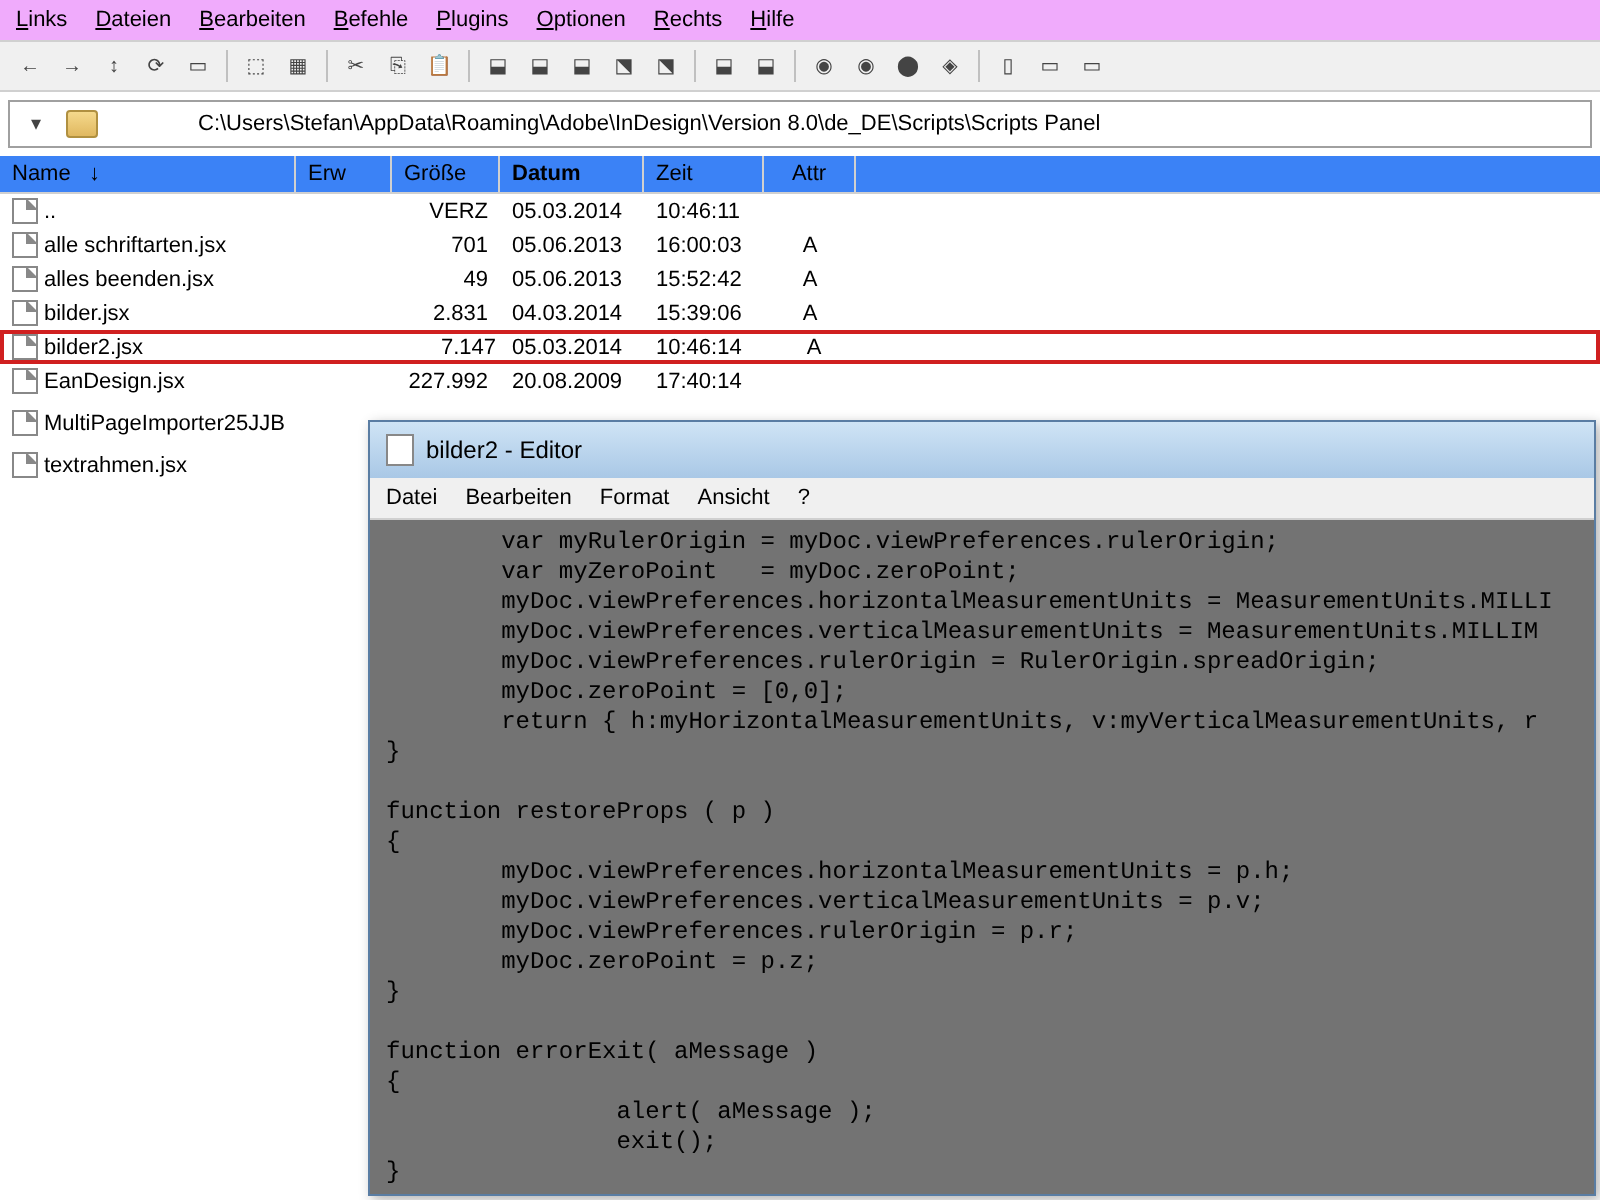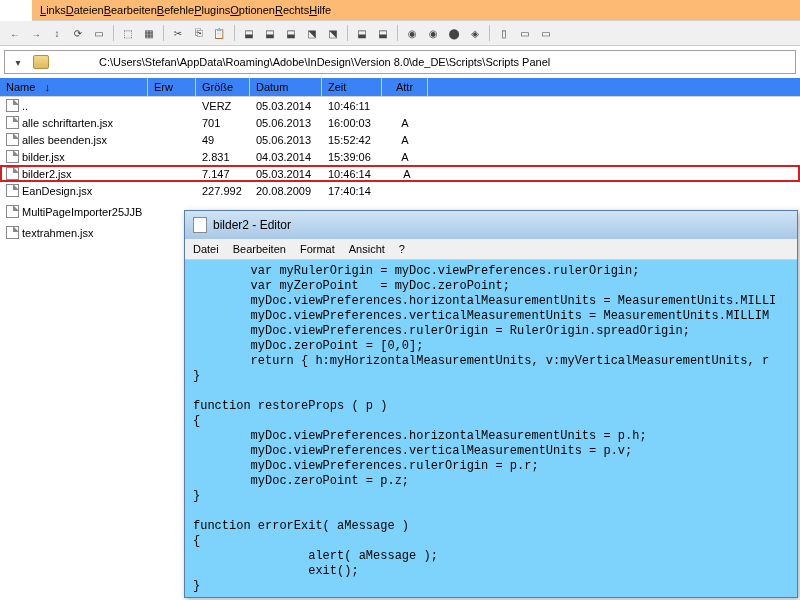--- a/index.html
+++ b/index.html
@@ -1,38 +1,38 @@
 <!DOCTYPE html>
 <html><head>
 <meta charset="utf-8">
 <style>
 * { box-sizing: border-box; margin: 0; padding: 0; }
 body { font-family: Tahoma, sans-serif; font-size: 11px; background: #fff; width: 800px; height: 600px; overflow: hidden; position: relative; }
-.menubar { display: flex; padding: 4px 8px; background: #fdba74; border-bottom: 1px solid #d0d0d0; margin-left: 32px; }
+.menubar { display: flex; gap: 14px; padding: 4px 8px; background: #f0abfc; border-bottom: 1px solid #d0d0d0; }
 .menubar span { cursor: default; }
 .menubar span u { text-decoration: underline; }
 .toolbar { display: flex; gap: 3px; padding: 3px 6px; background: #f0f0f0; border-bottom: 1px solid #d0d0d0; align-items: center; }
 .tb-btn { width: 18px; height: 18px; display: flex; align-items: center; justify-content: center; font-size: 10px; color: #444; }
 .tb-sep { width: 1px; height: 16px; background: #c0c0c0; margin: 0 2px; }
 .pathbar { display: flex; align-items: center; background: #fff; border: 1px solid #a0a0a0; margin: 4px; padding: 2px 4px; gap: 6px; }
 .pathbar .folder-ico { width: 16px; height: 14px; background: linear-gradient(#f5d98c,#e0b860); border: 1px solid #b09040; border-radius: 2px; }
 .pathbar input { border: none; flex: 1; font: inherit; outline: none; margin-left: 44px; }
 .listhead { display: flex; background: #3b82f6; border-bottom: 1px solid #d0d0d0; font-size: 11px; }
 .listhead .col { padding: 3px 6px; border-right: 1px solid #d0d0d0; }
-.col-name { width: 148px; } .col-ext { width: 48px; } .col-size { width: 54px; text-align: left; } .col-date { width: 72px; } .col-time { width: 60px; } .col-attr { width: 46px; text-align: center; }
+.col-name { width: 148px; } .col-ext { width: 48px; } .col-size { width: 54px; text-align: left; } .col-date { width: 72px; font-weight: bold; } .col-time { width: 60px; } .col-attr { width: 46px; text-align: center; }
 .filelist { background: #fff; }
 .row { display: flex; padding: 1px 0; align-items: center; }
 .row .cell { padding: 1px 6px; white-space: nowrap; overflow: hidden; }
 .row .c-name { width: 148px; display: flex; align-items: center; gap: 3px; }
-.row .c-ext { width: 48px; } .row .c-size { width: 54px; } .row .c-date { width: 72px; } .row .c-time { width: 60px; } .row .c-attr { width: 46px; text-align: center; }
+.row .c-ext { width: 48px; } .row .c-size { width: 54px; text-align: right; } .row .c-date { width: 72px; } .row .c-time { width: 60px; } .row .c-attr { width: 46px; text-align: center; }
 .fico { width: 13px; height: 13px; border: 1px solid #888; background: #fff; position: relative; flex-shrink: 0; }
 .fico:before { content: ""; position: absolute; right: -1px; top: -1px; border: 3px solid transparent; border-left-color: #888; border-bottom-color: #888; }
 .hilite { border: 2px solid #d02020; padding: 0; }
 .hilite .cell { padding: 0 4px; }
-.editor-win { position: absolute; left: 184px; top: 210px; width: 614px; height: 388px; border: 1px solid #5a7da3; background: #7dd3fc; box-shadow: 2px 2px 6px rgba(0,0,0,0.3); }
+.editor-win { position: absolute; left: 184px; top: 210px; width: 614px; height: 388px; border: 1px solid #5a7da3; background: #737373; box-shadow: 2px 2px 6px rgba(0,0,0,0.3); }
 .editor-title { background: linear-gradient(#cfe4f5,#a9c8e6); padding: 6px 8px; font-size: 12px; display: flex; align-items: center; gap: 6px; }
 .doc-ico { width: 14px; height: 16px; background: #fff; border: 1px solid #888; position: relative; }
 .editor-menu { display: flex; gap: 14px; padding: 4px 8px; background: #f0f0f0; border-bottom: 1px solid #d0d0d0; font-size: 11px; align-items: center; }
 .editor-body { padding: 4px 8px; font-family: "Courier New", monospace; font-size: 12px; line-height: 15px; white-space: pre; overflow: hidden; }
 </style>
 </head>
 <body>
 
 <div class="menubar" id="menubar">
     <span><u>L</u>inks</span>

